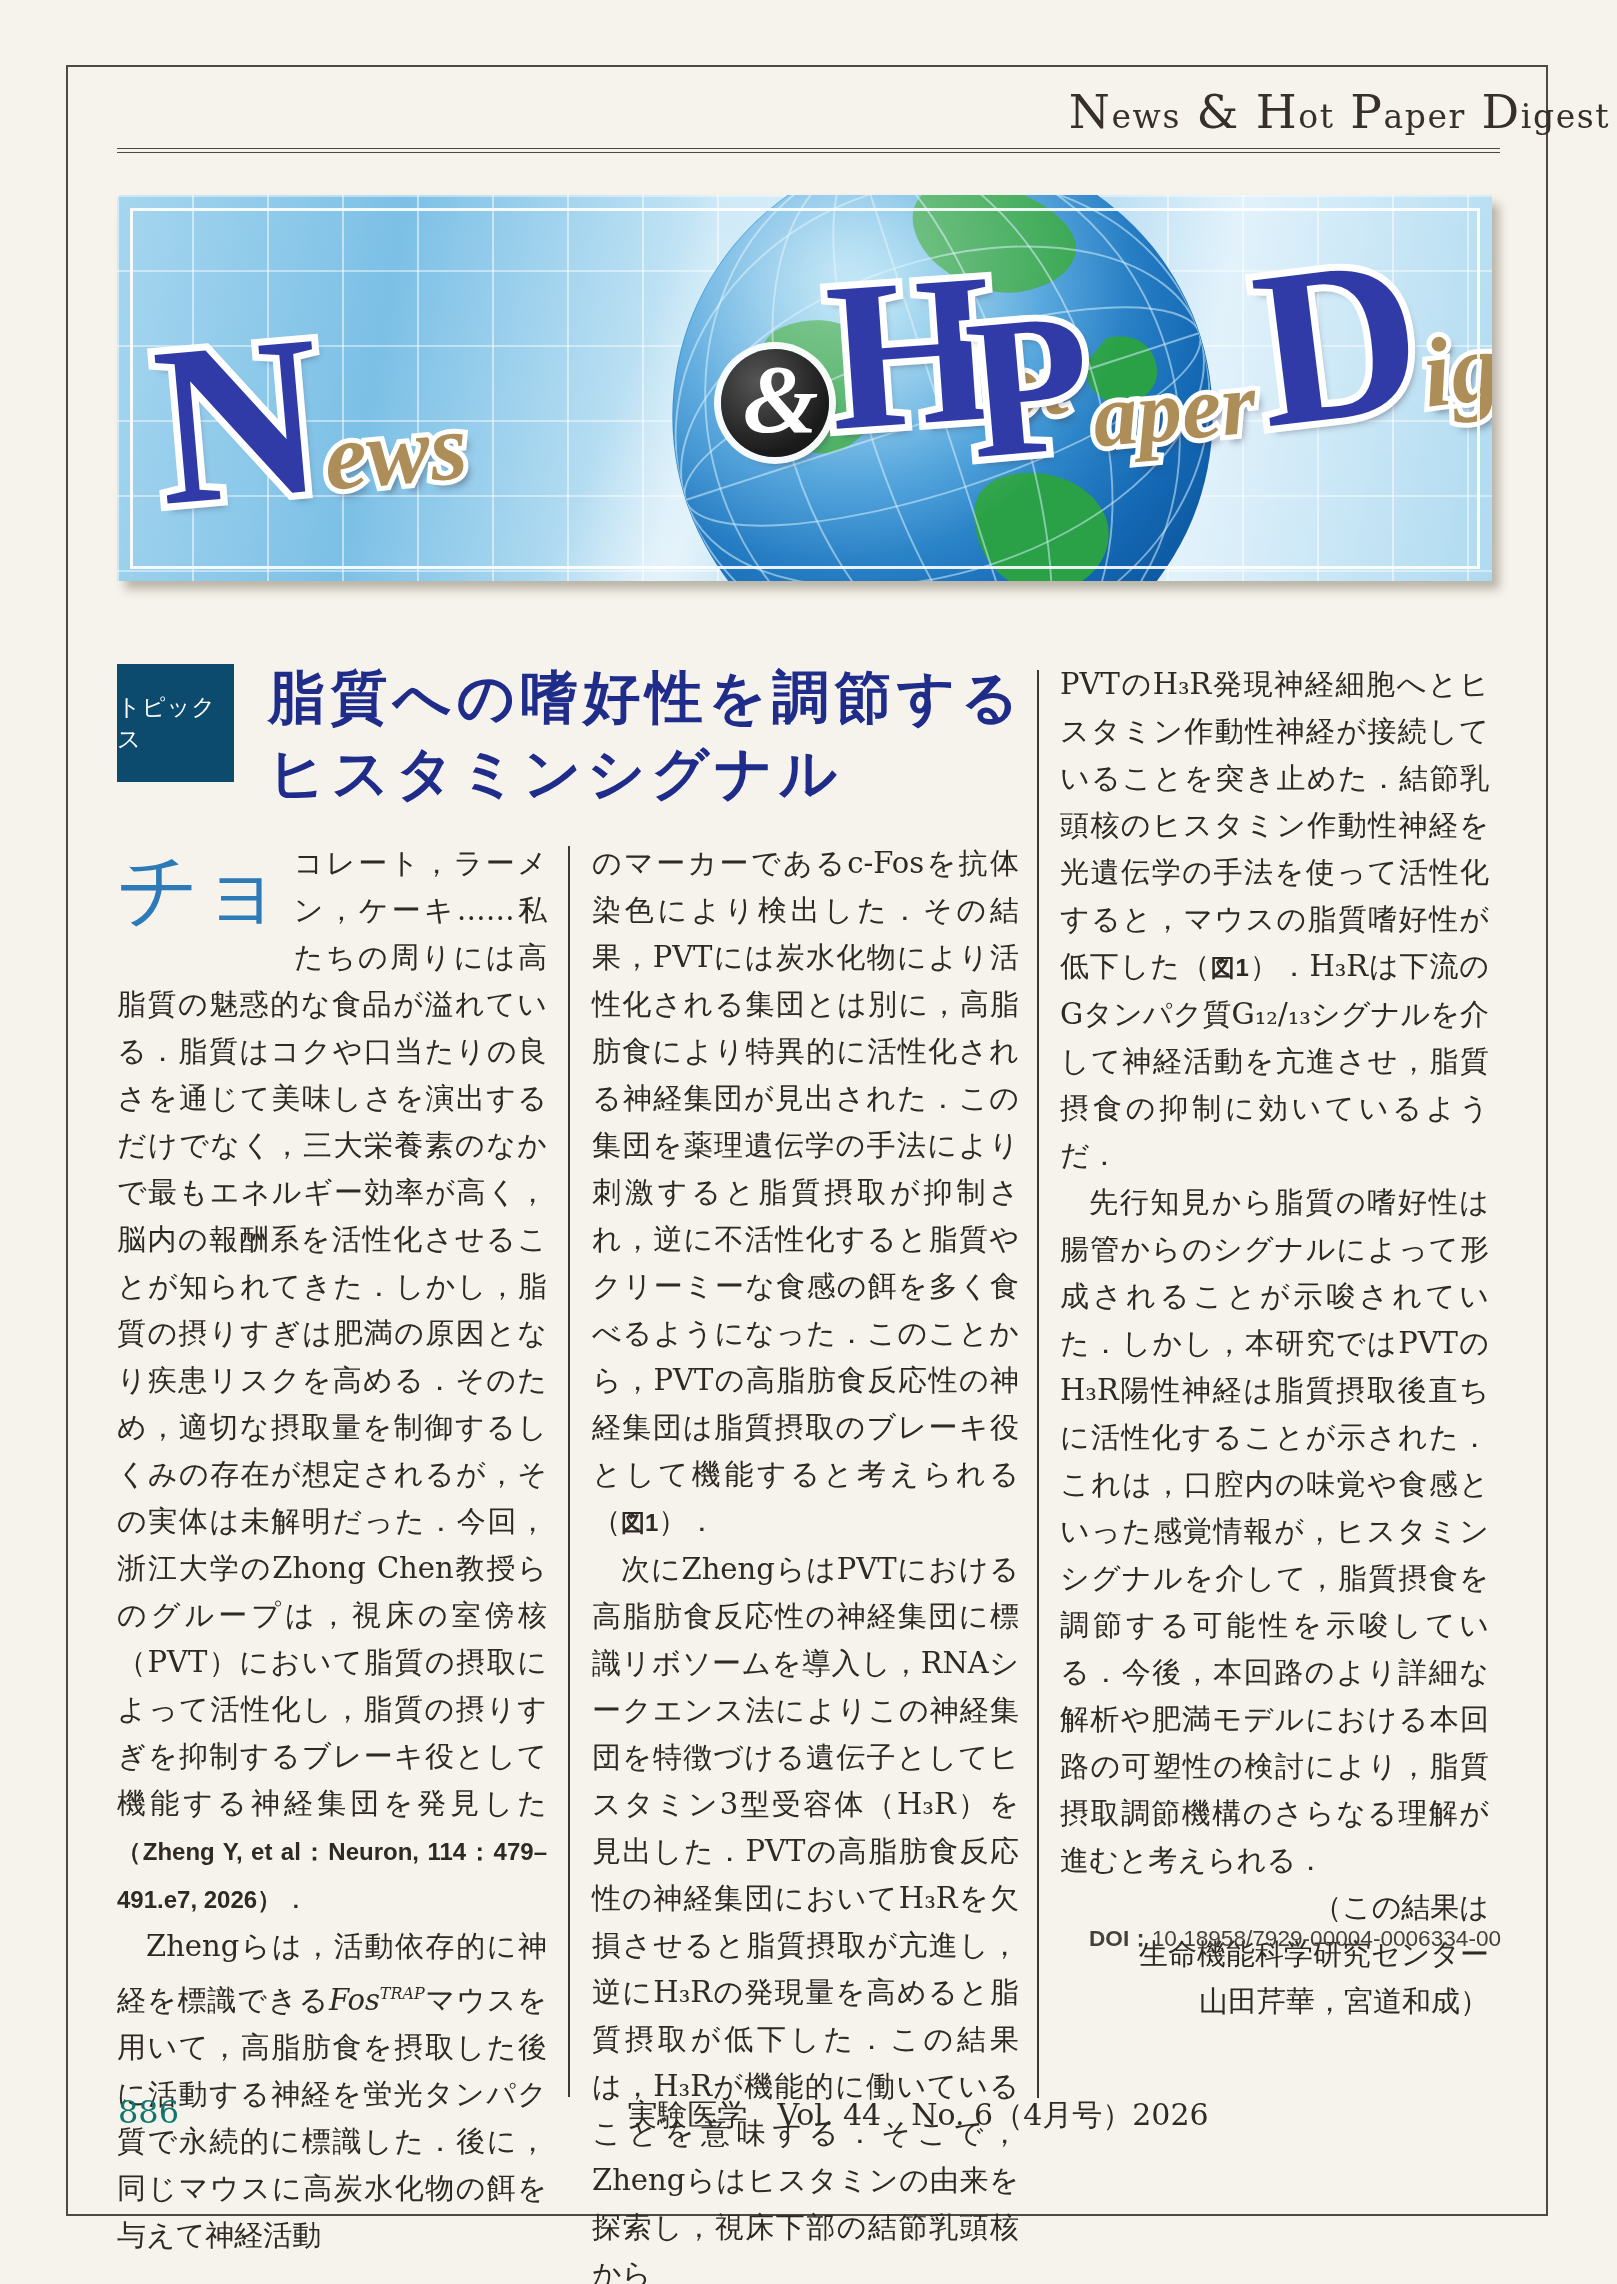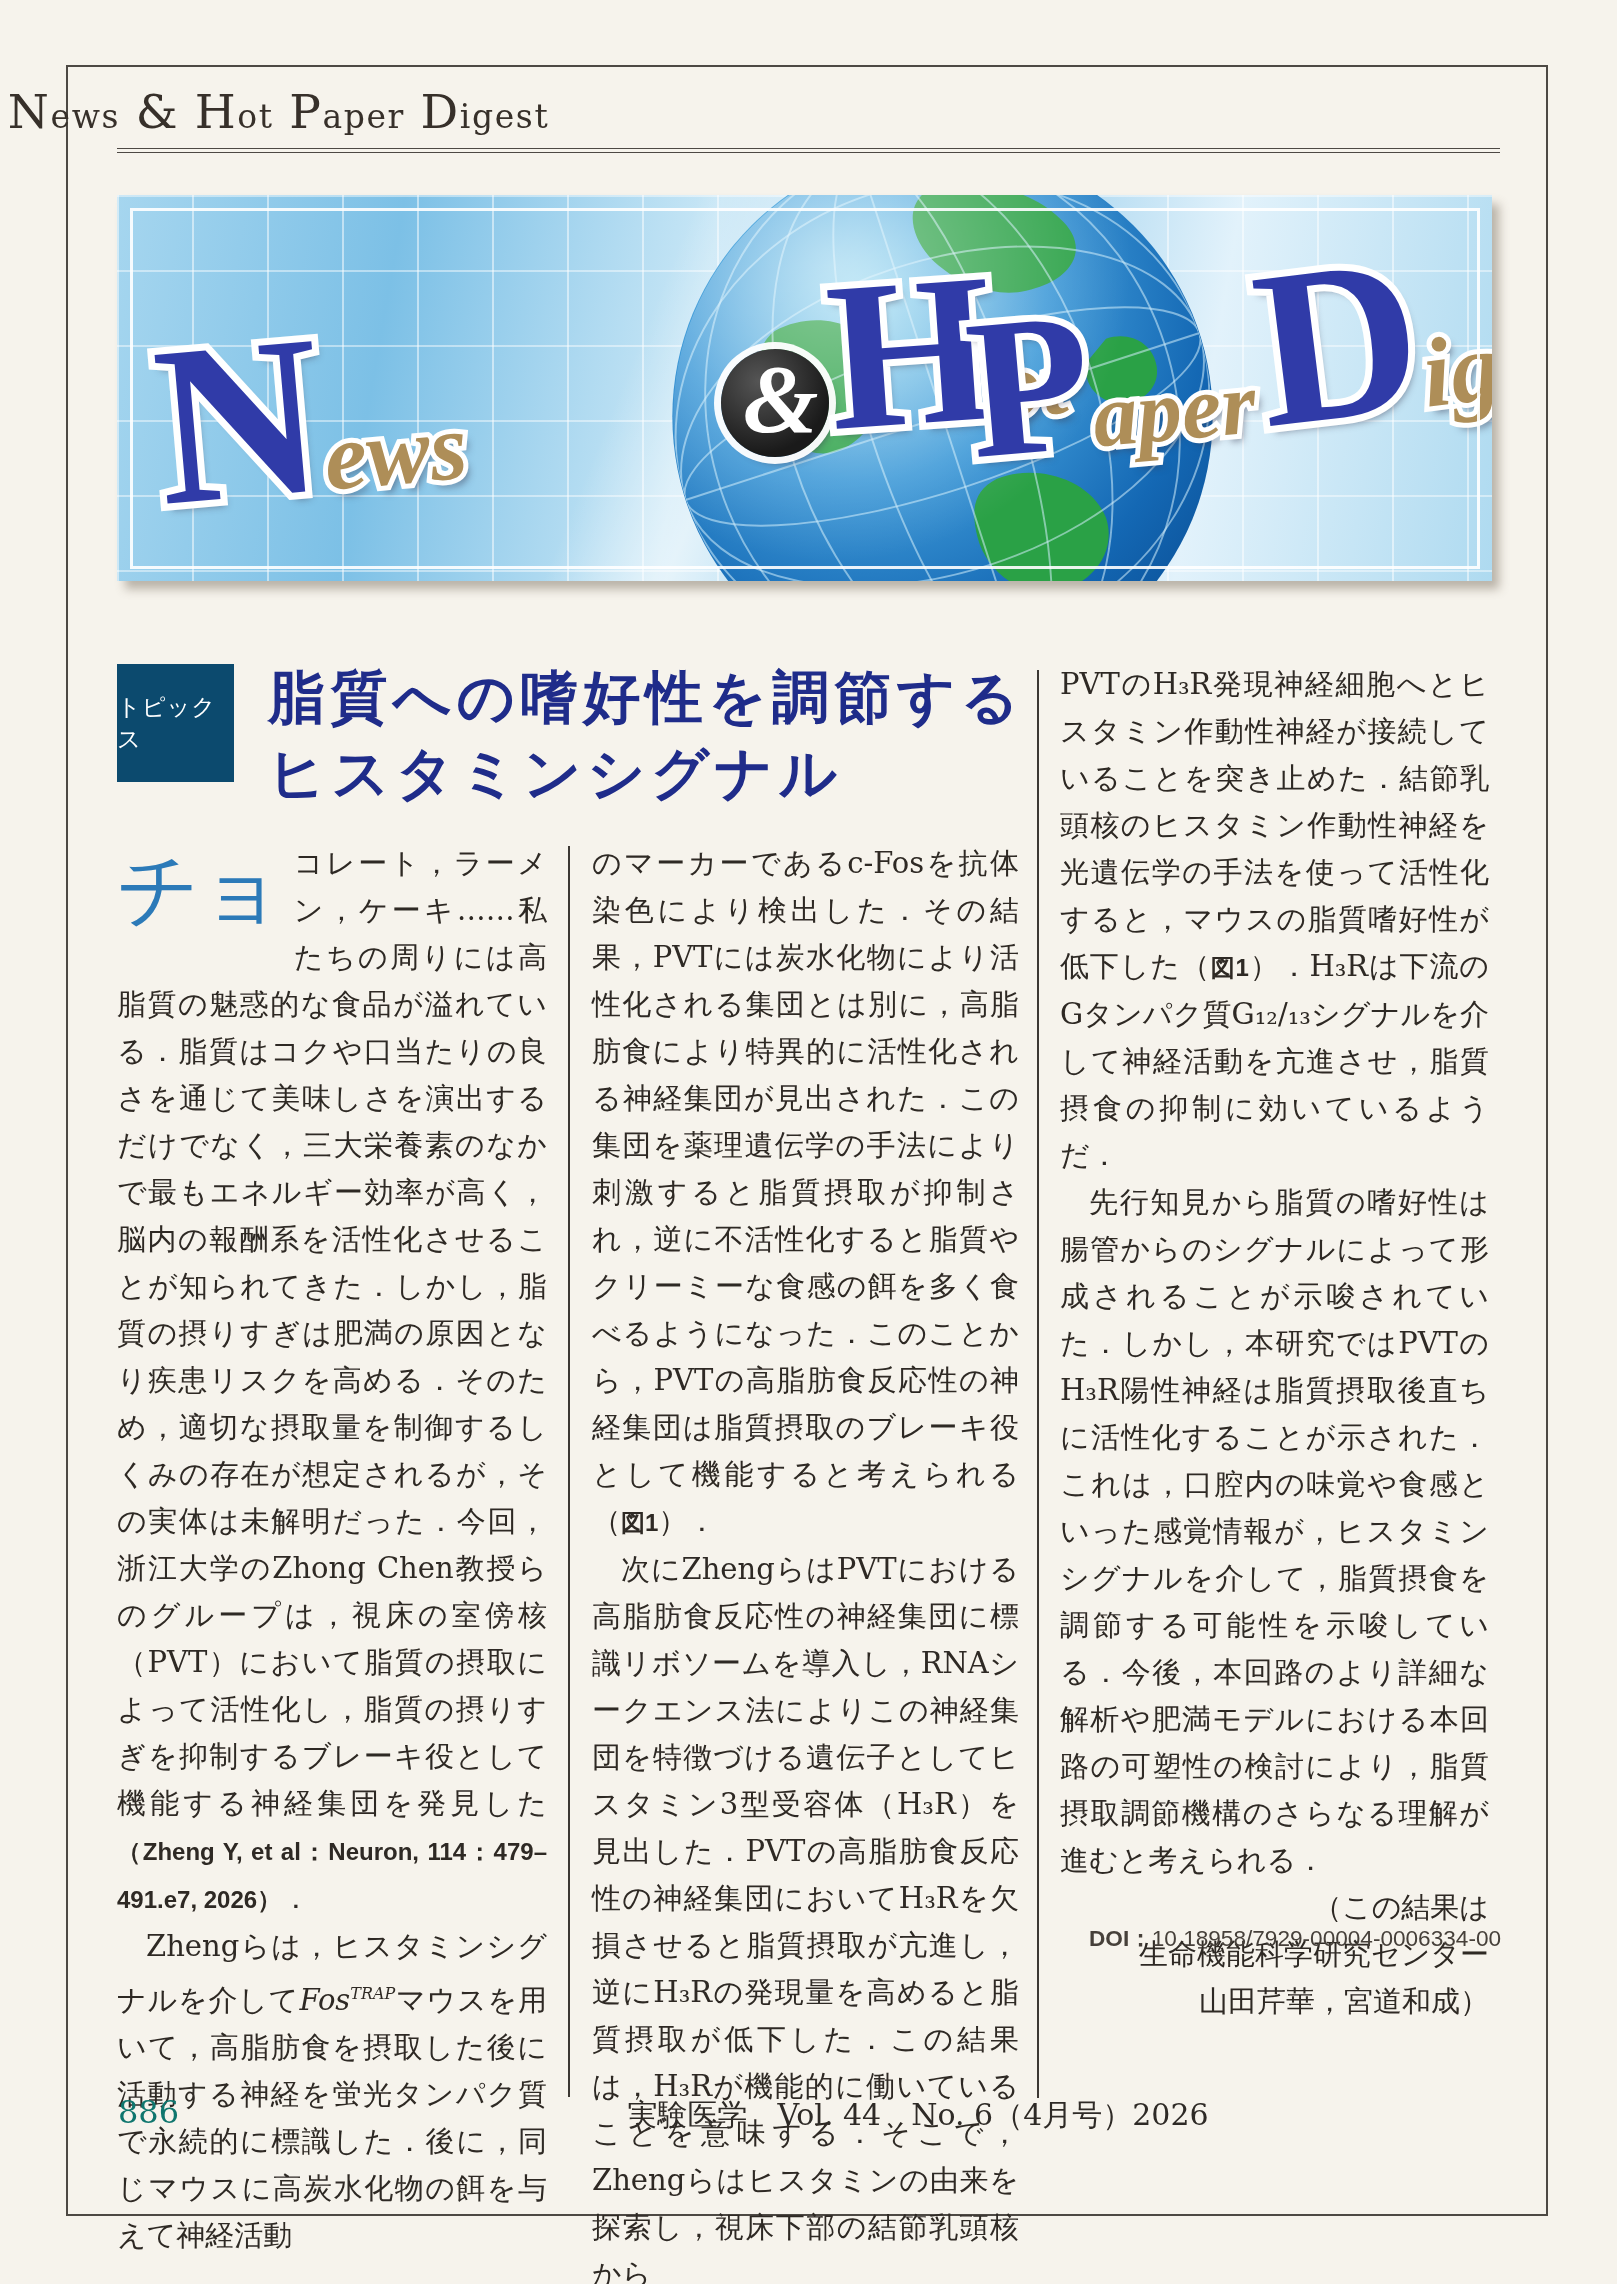--- a/index.html
+++ b/index.html
@@ -6,21 +6,21 @@
   body{
     width:1618px;height:2284px;position:relative;
     background:#f6f3ec;
     font-family:"DejaVu Serif","Liberation Serif",serif;
     color:#2e2924;overflow:hidden;
   }
   
   .page-frame{position:absolute;left:66px;top:65px;width:1482px;height:2151px;
     border:2.3px solid #4d4944;box-sizing:border-box;}
   
-  .header-title{position:absolute;left:0;right:0;top:84px;text-align:left;
+  .header-title{position:absolute;left:0;right:0;top:84px;text-align:right;
     color:#37302a;white-space:nowrap;letter-spacing:1.6px;}
   .hword{margin:0 7.8px;}
   .hbig{font-size:47px;}
   .hsmall{font-size:33px;}
   .header-rule{position:absolute;left:117px;top:148px;width:1383px;height:4.7px;
     border-top:1.6px solid #4d4944;border-bottom:1.6px solid #4d4944;box-sizing:border-box;}
   
   .banner{position:absolute;left:117px;top:195px;width:1375px;height:386px;
     background:
       repeating-linear-gradient(90deg, rgba(255,255,255,.5) 0 2.3px, rgba(255,255,255,0) 2.3px 75px),
@@ -148,21 +148,21 @@
 <div class="topic-label">
   <span>トピックス</span>
 </div>
 <div class="topic-title">
   <div>脂質への嗜好性を調節する</div>
   <div>ヒスタミンシグナル</div>
 </div>
 
 <div class="col col0" id="col0">
     <p class="para"><span class="dropcap">チョ</span><span>コレート，ラーメン，ケーキ……私たちの周りには高脂質の魅惑的な食品が溢れている．脂質はコクや口当たりの良さを通じて美味しさを演出するだけでなく，三大栄養素のなかで最もエネルギー効率が高く，脳内の報酬系を活性化させることが知られてきた．しかし，脂質の摂りすぎは肥満の原因となり疾患リスクを高める．そのため，適切な摂取量を制御するしくみの存在が想定されるが，その実体は未解明だった．今回，浙江大学のZhong Chen教授らのグループは，視床の室傍核（PVT）において脂質の摂取によって活性化し，脂質の摂りすぎを抑制するブレーキ役として機能する神経集団を発見した</span><span class="run-cite">（Zheng Y, et al：Neuron, 114：479–491.e7, 2026）</span><span>．</span></p>
-    <p class="para indent"><span>Zhengらは，ヒスタミンシグナルを介して</span><span class="run-it">Fos</span><span class="run-supit">TRAP</span><span>マウスを用いて，高脂肪食を摂取した後に活動する神経を蛍光タンパク質で永続的に標識した．後に，同じマウスに高炭水化物の餌を与えて神経活動</span></p>
+    <p class="para indent"><span>Zhengらは，活動依存的に神経を標識できる</span><span class="run-it">Fos</span><span class="run-supit">TRAP</span><span>マウスを用いて，高脂肪食を摂取した後に活動する神経を蛍光タンパク質で永続的に標識した．後に，同じマウスに高炭水化物の餌を与えて神経活動</span></p>
   </div>
 <div class="col col1c" id="col1">
     <p class="para"><span>のマーカーであるc-Fosを抗体染色により検出した．その結果，PVTには炭水化物により活性化される集団とは別に，高脂肪食により特異的に活性化される神経集団が見出された．この集団を薬理遺伝学の手法により刺激すると脂質摂取が抑制され，逆に不活性化すると脂質やクリーミーな食感の餌を多く食べるようになった．このことから，PVTの高脂肪食反応性の神経集団は脂質摂取のブレーキ役として機能すると考えられる（</span><span class="run-fig">図1</span><span>）．</span></p>
     <p class="para indent"><span>次にZhengらはPVTにおける高脂肪食反応性の神経集団に標識リボソームを導入し，RNAシークエンス法によりこの神経集団を特徴づける遺伝子としてヒスタミン3型受容体（H₃R）を見出した．PVTの高脂肪食反応性の神経集団においてH₃Rを欠損させると脂質摂取が亢進し，逆にH₃Rの発現量を高めると脂質摂取が低下した．この結果は，H₃Rが機能的に働いていることを意味する．そこで，Zhengらはヒスタミンの由来を探索し，視床下部の結節乳頭核から</span></p>
   </div>
 <div class="col col2c" id="col2">
     <p class="para"><span>PVTのH₃R発現神経細胞へとヒスタミン作動性神経が接続していることを突き止めた．結節乳頭核のヒスタミン作動性神経を光遺伝学の手法を使って活性化すると，マウスの脂質嗜好性が低下した（</span><span class="run-fig">図1</span><span>）．H₃Rは下流のGタンパク質G₁₂/₁₃シグナルを介して神経活動を亢進させ，脂質摂食の抑制に効いているようだ．</span></p>
     <p class="para indent"><span>先行知見から脂質の嗜好性は腸管からのシグナルによって形成されることが示唆されていた．しかし，本研究ではPVTのH₃R陽性神経は脂質摂取後直ちに活性化することが示された．これは，口腔内の味覚や食感といった感覚情報が，ヒスタミンシグナルを介して，脂質摂食を調節する可能性を示唆している．今後，本回路のより詳細な解析や肥満モデルにおける本回路の可塑性の検討により，脂質摂取調節機構のさらなる理解が進むと考えられる．</span></p>
     <p class="attr">（この結果は</p>
     <p class="attr">生命機能科学研究センター</p>

